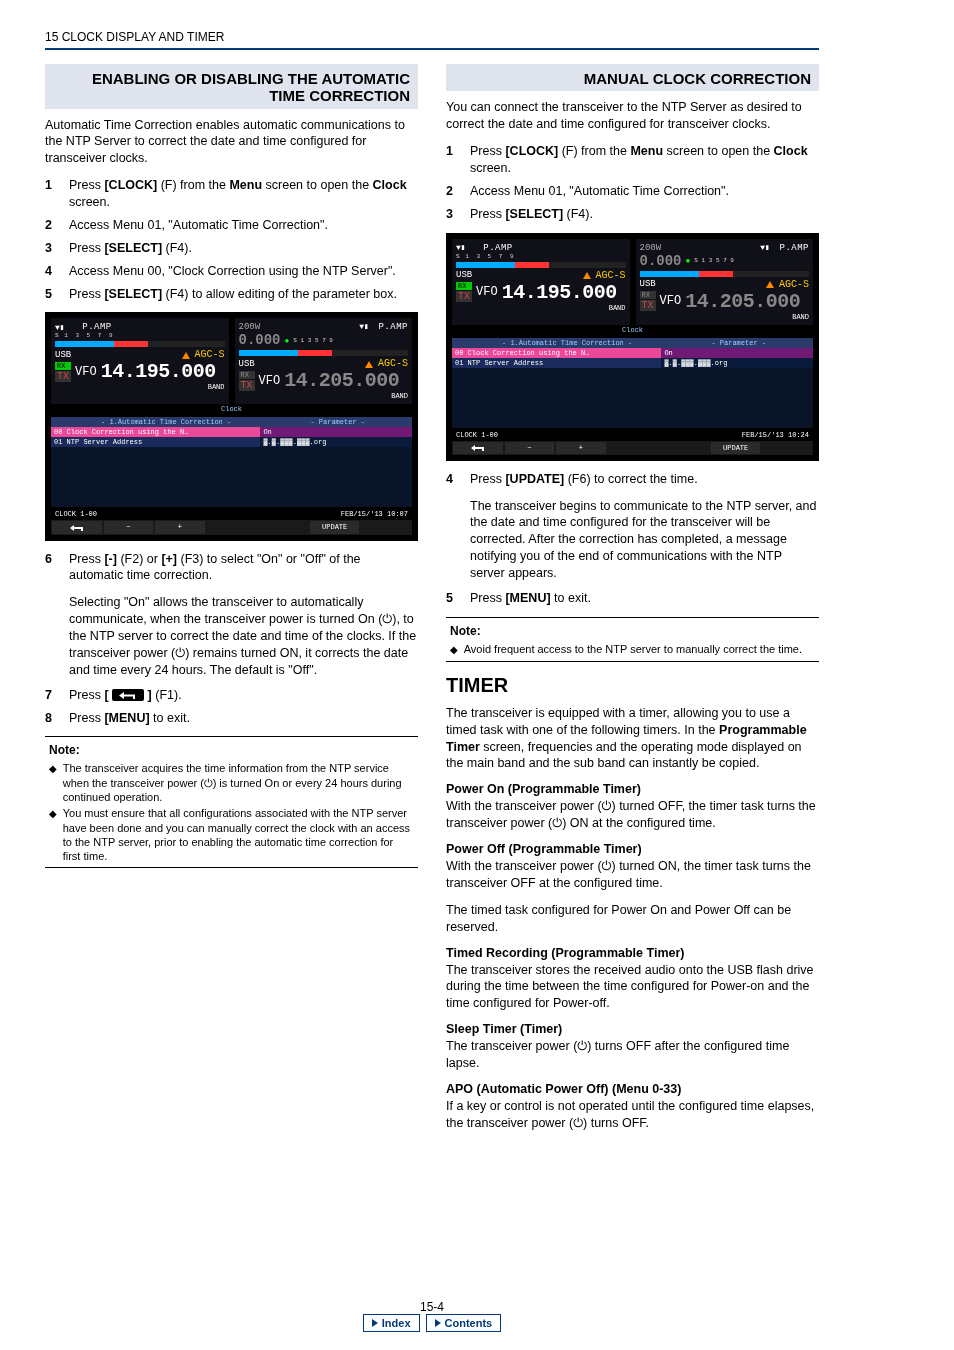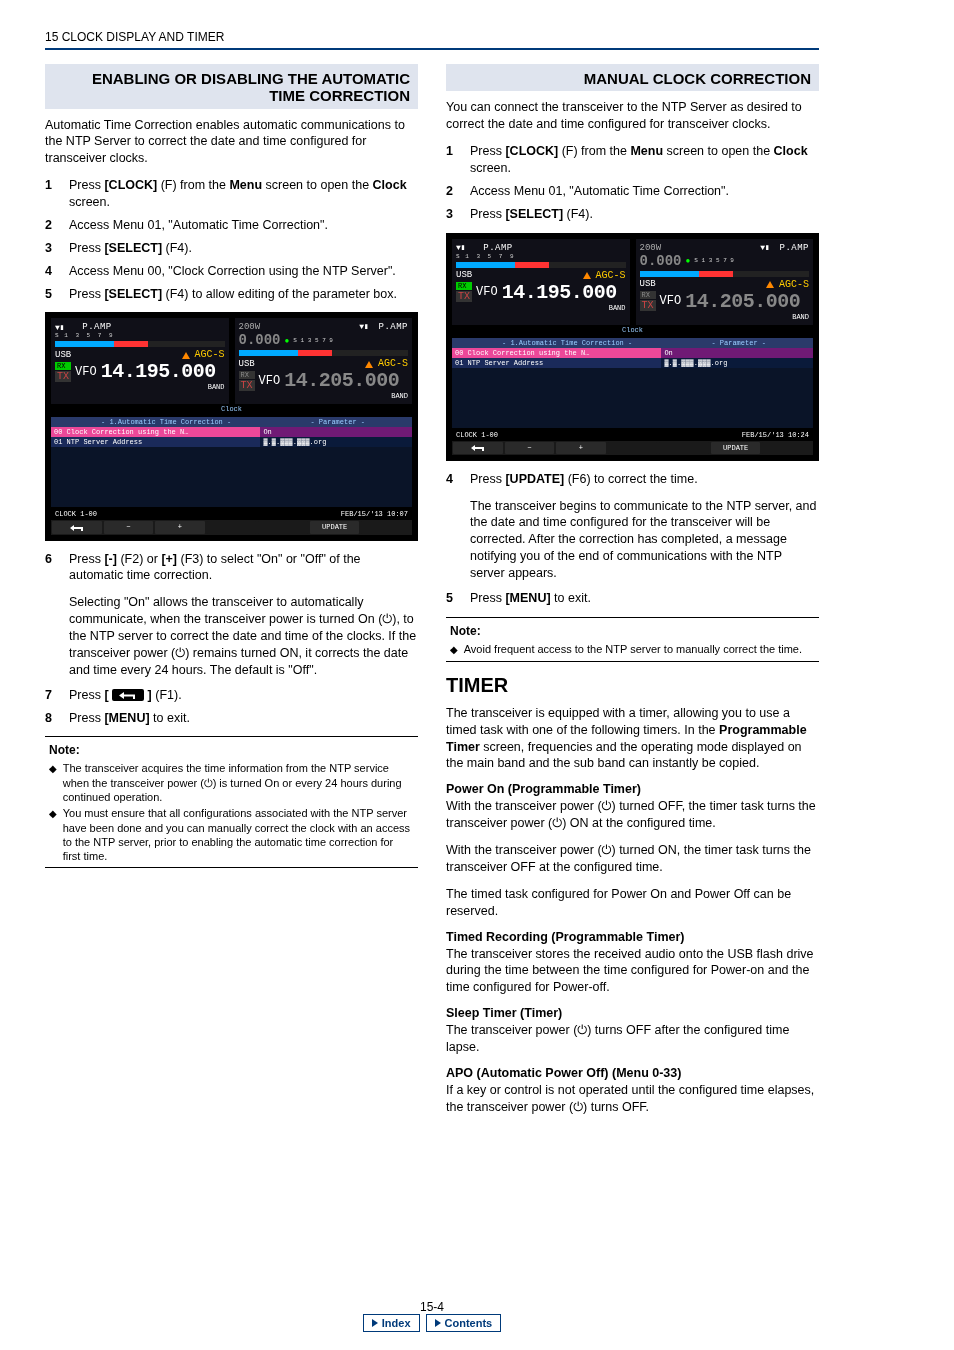--- a/index.html
+++ b/index.html
@@ -343,20 +343,21 @@
               <span>Avoid frequent access to the NTP server to manually correct the time.</span>
             </li>
         </ul>
       </div>
 
       <h1 class="h1">TIMER</h1>
       <p class="body"><span>The transceiver is equipped with a timer, allowing you to use a timed task with one of the following timers. In the </span><b class="strong">Programmable Timer</b><span> screen, frequencies and the operating mode displayed on the main band and the sub band can instantly be copied.</span></p>
 
       <div class="h3">Power On (Programmable Timer)</div>
       <p class="body">With the transceiver power (⏻) turned OFF, the timer task turns the transceiver power (⏻) ON at the configured time.</p>
+      <div class="h3">Power Off (Programmable Timer)</div>
       <p class="body">With the transceiver power (⏻) turned ON, the timer task turns the transceiver OFF at the configured time.</p>
       <p class="body">The timed task configured for Power On and Power Off can be reserved.</p>
       <div class="h3">Timed Recording (Programmable Timer)</div>
       <p class="body">The transceiver stores the received audio onto the USB flash drive during the time between the time configured for Power-on and the time configured for Power-off.</p>
       <div class="h3">Sleep Timer (Timer)</div>
       <p class="body">The transceiver power (⏻) turns OFF after the configured time lapse.</p>
       <div class="h3">APO (Automatic Power Off) (Menu 0-33)</div>
       <p class="body">If a key or control is not operated until the configured time elapses, the transceiver power (⏻) turns OFF.</p>
     </div>
   </div>

